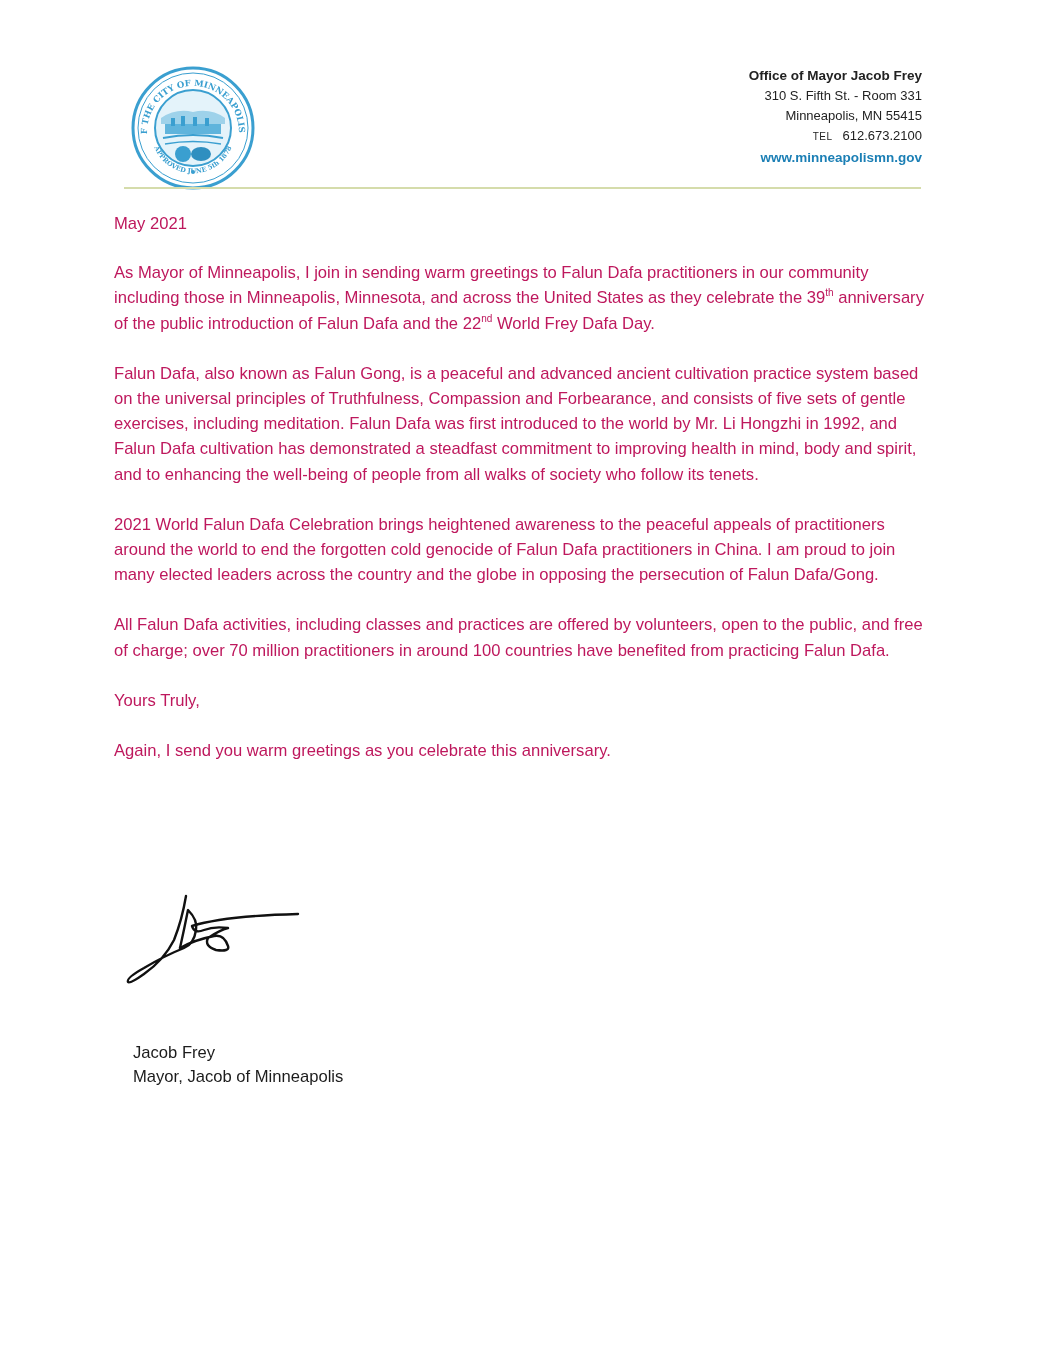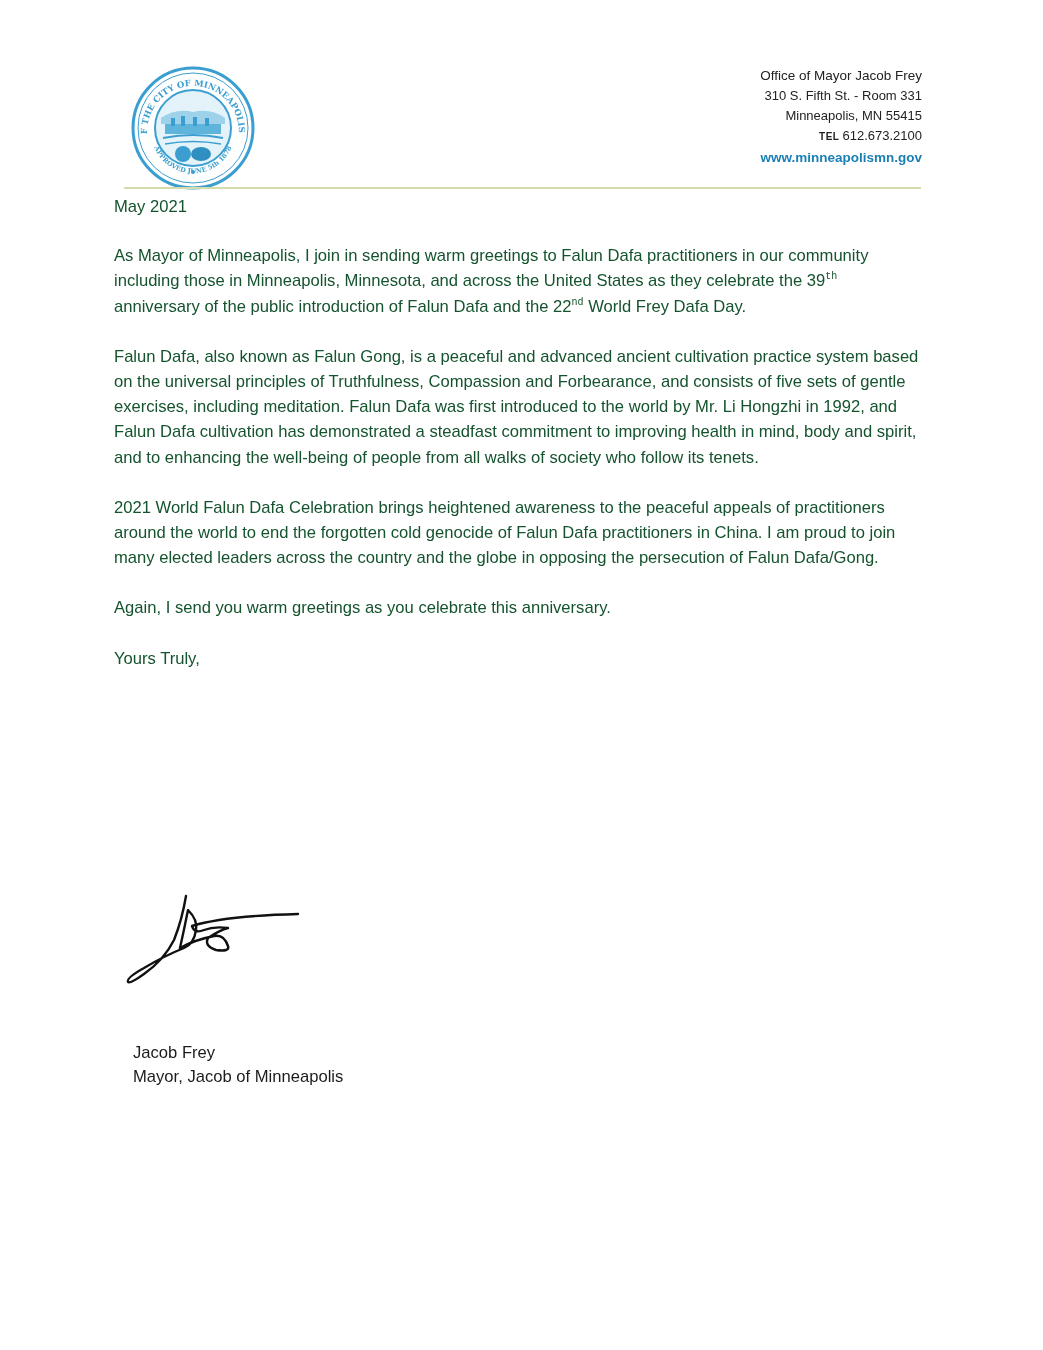--- a/index.html
+++ b/index.html
@@ -1,28 +1,28 @@
 <!DOCTYPE html>
 <html><head>
 <meta charset="utf-8">
 <style>
   html, body { margin: 0; padding: 0; background: #ffffff; }
   body { width: 1043px; height: 1350px; position: relative; overflow: hidden;
          font-family: "Liberation Sans", sans-serif; color: #1a1a1a; }
   .seal { position: absolute; left: 131px; top: 66px; width: 124px; height: 124px; }
   .office { position: absolute; right: 121px; top: 66px; text-align: right;
             font-family: "Liberation Sans", sans-serif; font-size: 13px; line-height: 20px; color: #222; }
-  .office .title { font-weight: normal; font-size: 13.5px; }
-  .office .tel-label { font-size: 10px; letter-spacing: 0.5px; margin-right: 3px; font-weight: bold; }
+  .office .title { font-weight: bold; font-size: 13.5px; }
+  .office .tel-label { font-size: 10px; letter-spacing: 0.5px; margin-right: 10px; }
   .office .web { color: #1b7fb5; font-weight: bold; margin-top: 1px; font-size: 13.5px; }
   .rule { position: absolute; left: 124px; top: 187px; width: 797px; height: 2px; background: #d5dcab; }
-  .letter { position: absolute; left: 114px; top: 194px; width: 810px;
-            font-family: "Liberation Sans", sans-serif; font-size: 16.6px; line-height: 25.2px; color: #14532d; }
+  .letter { position: absolute; left: 114px; top: 211px; width: 810px;
+            font-family: "Liberation Sans", sans-serif; font-size: 16.6px; line-height: 25.2px; color: #be185d; }
   .letter p { margin: 0 0 25px 0; }
-  .letter sup { font-size: 10px; line-height: 0; vertical-align: 7px; font-family: Liberation Mono, monospace; }
+  .letter sup { font-size: 10px; line-height: 0; vertical-align: 7px; }
   .date { margin-bottom: 24px !important; }
   .signature { position: absolute; left: 124px; top: 890px; width: 180px; height: 100px; }
   .signer { position: absolute; left: 121px; top: 1041px; font-size: 16.6px; line-height: 24px; color: #1c1c1c; margin-left: 12px; }
 </style>
 </head>
 <body>
 
 <svg class="seal" viewBox="0 0 124 124">
   <circle cx="62" cy="62" r="60" fill="#ffffff" stroke="#3a9fd0" stroke-width="3"></circle>
   <circle cx="62" cy="62" r="55" fill="none" stroke="#3a9fd0" stroke-width="1"></circle>
@@ -59,22 +59,23 @@
   <div class="web">www.minneapolismn.gov</div>
 </div>
 
 <div class="rule"></div>
 
 <div class="letter">
   <p class="date">May 2021</p>
   <p><span>As Mayor of Minneapolis, I join in sending warm greetings to Falun Dafa practitioners in our community including those in Minneapolis, Minnesota, and across the United States as they celebrate the 39</span><sup>th</sup><span> anniversary of the public introduction of Falun Dafa and the 22</span><sup>nd</sup><span> World Frey Dafa Day.</span></p>
   <p>Falun Dafa, also known as Falun Gong, is a peaceful and advanced ancient cultivation practice system based on the universal principles of Truthfulness, Compassion and Forbearance, and consists of five sets of gentle exercises, including meditation.  Falun Dafa was first introduced to the world by Mr. Li Hongzhi in 1992, and Falun Dafa cultivation has demonstrated a steadfast commitment to improving health in mind, body and spirit, and to enhancing the well-being of people from all walks of society who follow its tenets.</p>
   <p>2021 World Falun Dafa Celebration brings heightened awareness to the peaceful appeals of practitioners around the world to end the forgotten cold genocide of Falun Dafa practitioners in China.  I am proud to join many elected leaders across the country and the globe in opposing the persecution of Falun Dafa/Gong.</p>
+  <p>All Falun Dafa activities, including classes and practices are offered by volunteers, open to the public, and free of charge; over 70 million practitioners in around 100 countries have benefited from practicing Falun Dafa.</p>
+  <p>Yours Truly,</p>
   <p>Again, I send you warm greetings as you celebrate this anniversary.</p>
-  <p>Yours Truly,</p>
 </div>
 
 <svg class="signature" viewBox="0 0 180 100">
   <path d="M62 6 Q58 30 50 50 Q40 70 20 84 Q6 94 4 92 Q2 88 20 78 Q40 66 60 58 Q70 54 72 40 Q74 30 64 20 Q60 40 56 58" fill="none" stroke="#111" stroke-width="2.4" stroke-linecap="round" stroke-linejoin="round"></path>
   <path d="M56 58 Q70 50 90 46 Q100 44 104 56 Q106 62 92 60 Q80 56 84 48 Q96 40 104 38 Q90 36 80 40 Q70 44 68 36 Q100 26 174 24" fill="none" stroke="#111" stroke-width="2.4" stroke-linecap="round" stroke-linejoin="round"></path>
 </svg>
 
 <div class="signer">
   <div>Jacob Frey</div>
   <div>Mayor, Jacob of Minneapolis</div>

